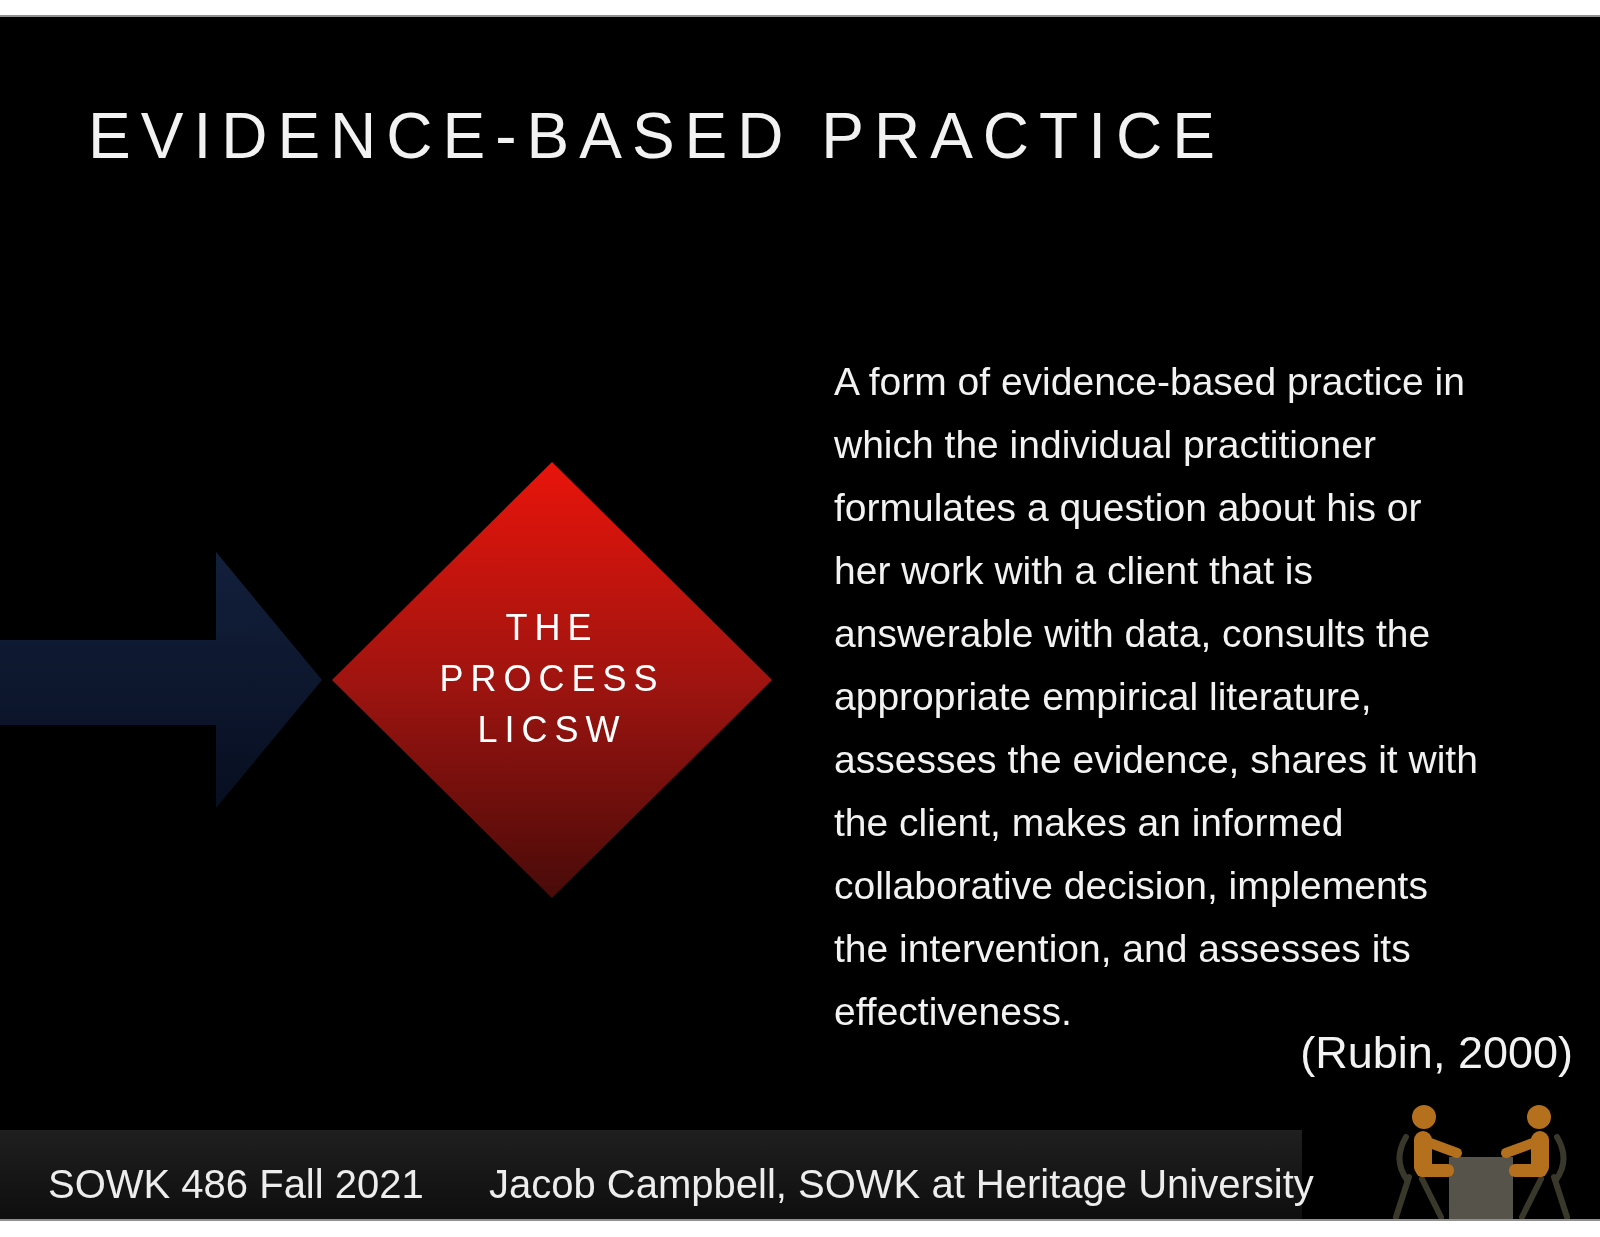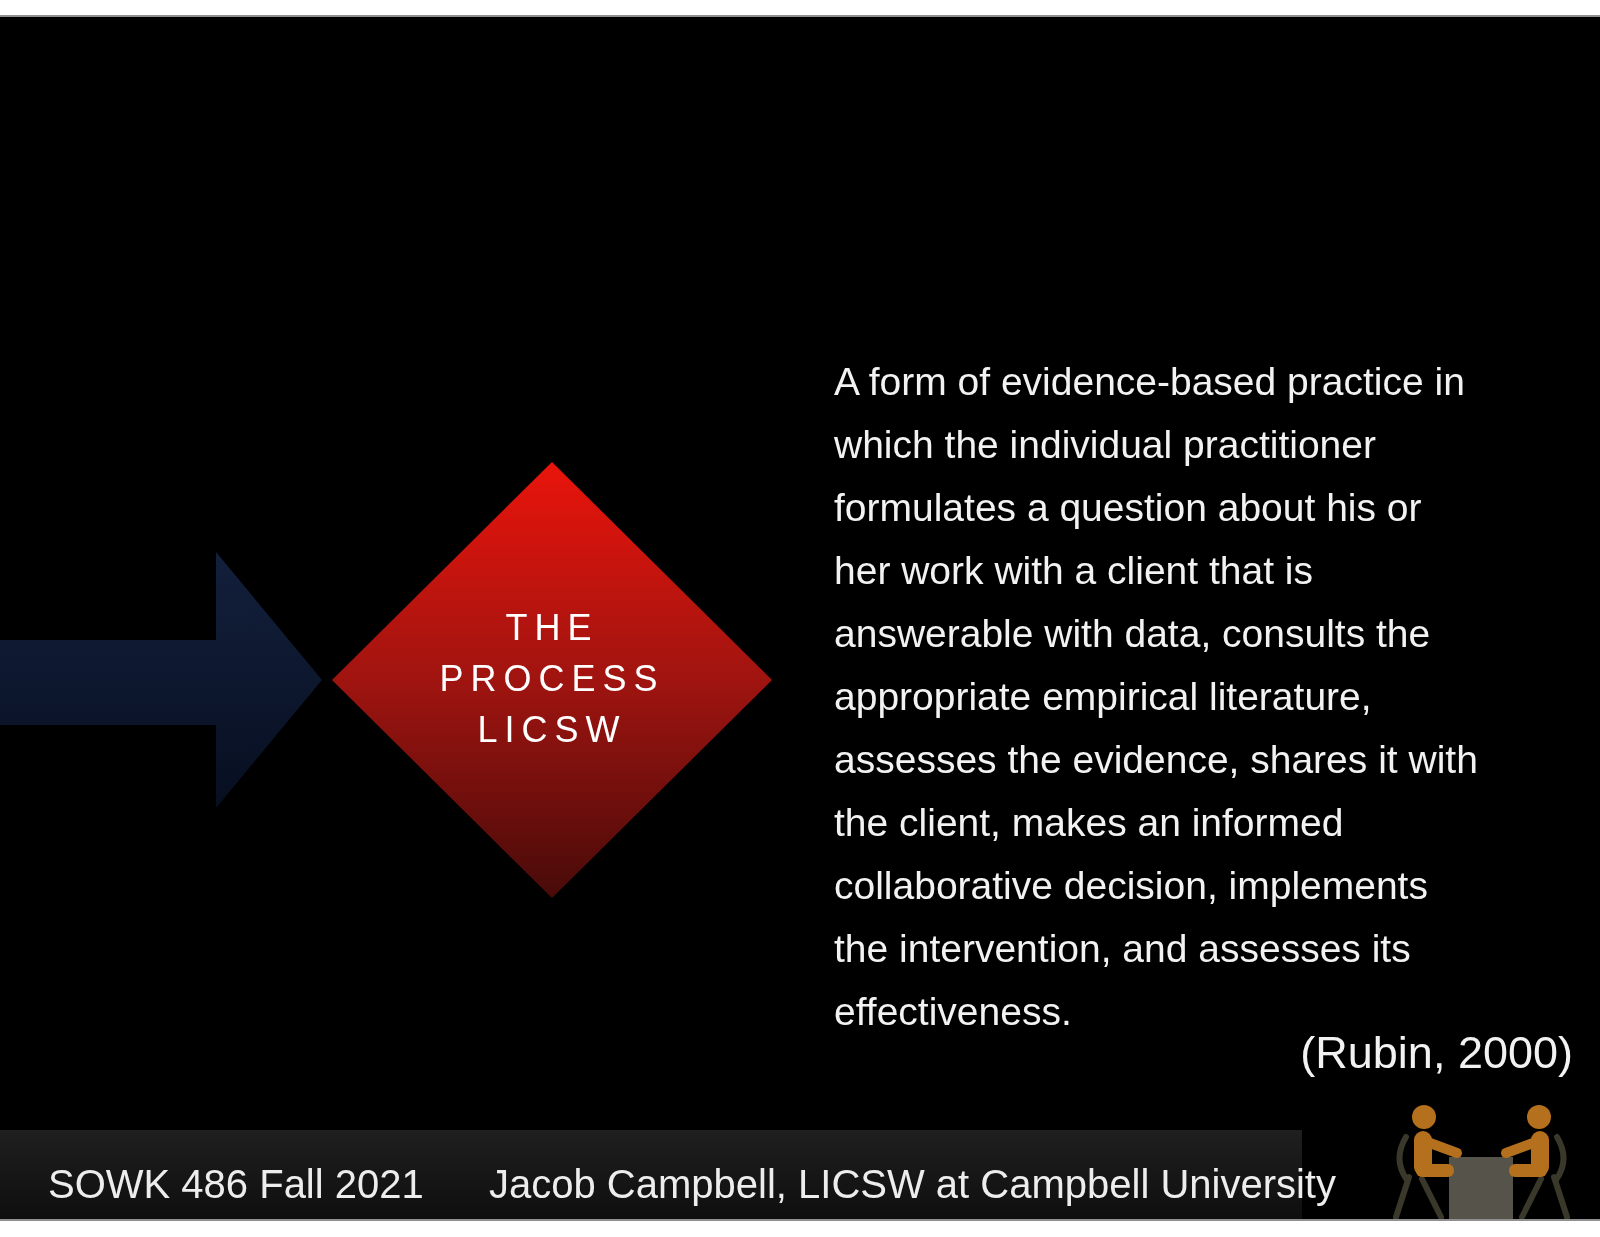--- a/index.html
+++ b/index.html
@@ -64,20 +64,21 @@
   }
   .meeting-icon{ position:absolute; left:1391px; top:1104px; }
 </style>
 </head>
 <body>
 
 <div class="slide">
 
   <div class="edge-strip-top"></div>
 
+  <h1 class="slide-title" style="margin:0;">EVIDENCE-BASED PRACTICE</h1>
 
   <svg class="arrow-svg" width="330" height="280" viewBox="0 0 330 280">
     <defs>
       <linearGradient id="gradArrow" x1="0" y1="0" x2="0" y2="1">
         <stop offset="0" style="stop-color:var(--arrow-light)"></stop>
         <stop offset="1" style="stop-color:var(--arrow-dark)"></stop>
       </linearGradient>
     </defs>
     <polygon points="0,100 216,100 216,12 322,140 216,268 216,185 0,185" style="fill:url(#gradArrow)"></polygon>
   </svg>
@@ -106,21 +107,21 @@
 assesses the evidence, shares it with
 the client, makes an informed
 collaborative decision, implements
 the intervention, and assesses its
 effectiveness.</div>
 
   <div class="citation">(Rubin, 2000)</div>
 
   <div class="footer-bar">
     <span class="footer-course">SOWK 486 Fall 2021</span>
-    <span class="footer-author">Jacob Campbell, LICSW at Campbell University</span>
+    <span class="footer-author">Jacob Campbell, SOWK at Heritage University</span>
   </div>
 
   <svg class="meeting-icon" width="181" height="115" viewBox="0 0 181 115">
 
     <g style="stroke:var(--chair)" stroke-width="6" fill="none" stroke-linecap="round">
       <path d="M15 33 C6 48 6 62 16 76"></path>
       <path d="M18 73 L5 113"></path>
       <path d="M31 75 L50 113"></path>
       <path d="M166 33 C175 48 175 62 165 76"></path>
       <path d="M163 73 L176 113"></path>

